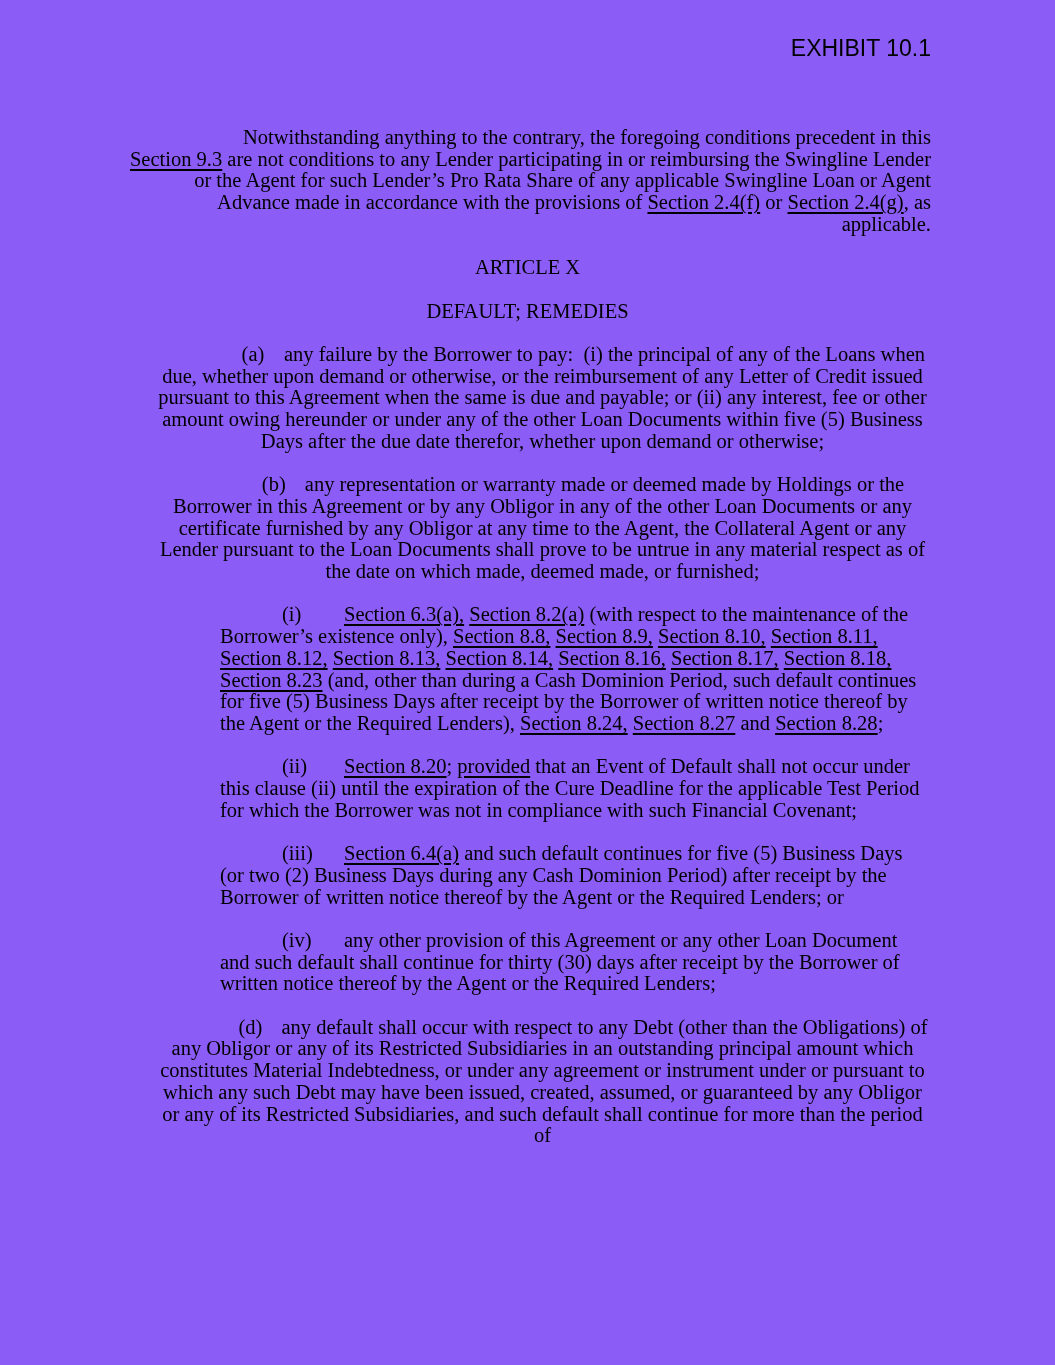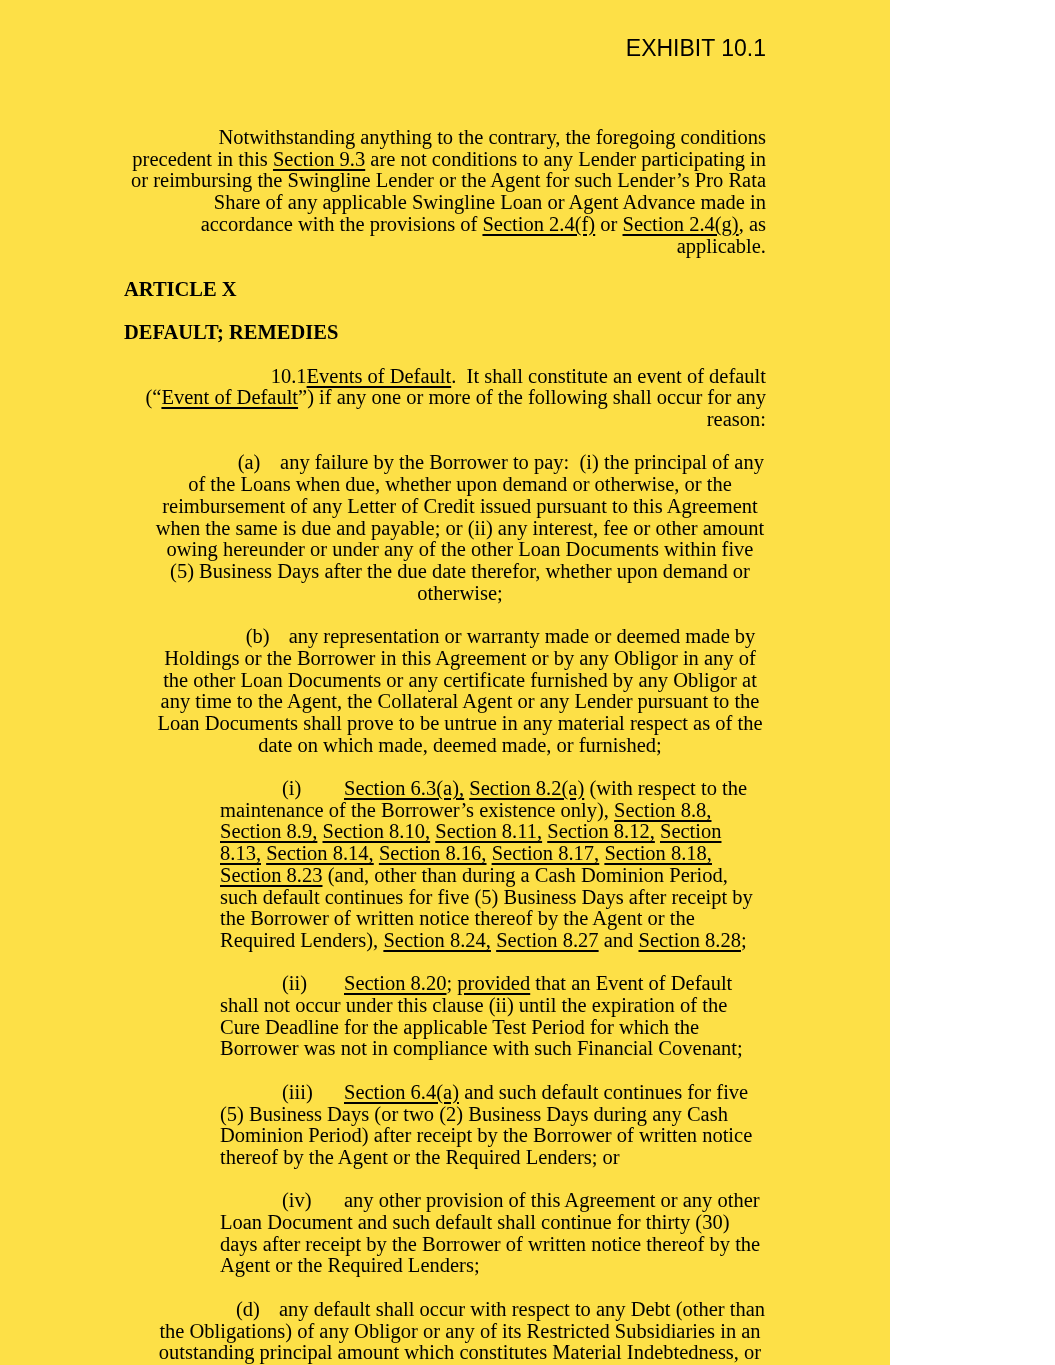--- a/index.html
+++ b/index.html
@@ -2,25 +2,25 @@
 <html><head>
 <meta charset="utf-8">
 <style>
   html, body {
     margin: 0;
     padding: 0;
     background: #ffffff;
   }
   .page {
     position: relative;
-    width: 890px;
+    width: 1055px;
     height: 1365px;
     box-sizing: border-box;
     padding: 36px 124px 0 124px;
-    background: #fde047;
+    background: #8b5cf6;
     color: #000000;
     font-family: "Liberation Serif", "DejaVu Serif", serif;
     font-size: 20.5px;
     line-height: 21.7px;
     overflow: hidden;
   }
   .exhibit {
     font-family: "Liberation Sans", "DejaVu Sans", sans-serif;
     font-size: 23px;
     line-height: 24px;
@@ -42,21 +42,22 @@
   .sub2 {
     margin-left: 96px;
     text-indent: 62px;
   }
   .plabel {
     display: inline-block;
     width: 62px;
     text-indent: 0;
   }
   .heading {
-    font-weight: bold;
+    font-weight: normal;
+    text-align: center;
     text-indent: 0;
     margin: 0 0 21.7px 0;
   }
   .u {
     text-decoration: underline;
     text-underline-offset: 3px;
   }
 </style>
 </head>
 <body>
@@ -64,21 +65,20 @@
 <div class="page">
 
   <div class="exhibit">EXHIBIT 10.1</div>
 
   <p class="para indent1"><span>Notwithstanding anything to the contrary, the foregoing conditions precedent in this </span><span class="u">Section 9.3</span><span> are not conditions to any Lender participating in or reimbursing the Swingline Lender or the Agent for such Lender’s Pro Rata Share of any applicable Swingline Loan or Agent Advance made in accordance with the provisions of </span><span class="u">Section 2.4(f)</span><span> or </span><span class="u">Section 2.4(g)</span><span>, as applicable.</span></p>
 
   <p class="heading">ARTICLE X</p>
 
   <p class="heading">DEFAULT; REMEDIES</p>
 
-  <p class="para indent1"><span class="plabel">10.1</span><span><span class="u">Events of Default</span><span>.&nbsp; It shall constitute an event of default (“</span><span class="u">Event of Default</span><span>”) if any one or more of the following shall occur for any reason:</span></span></p>
 
   <p class="para sub1"><span class="plabel">(a)</span><span><span>any failure by the Borrower to pay:&nbsp; (i) the principal of any of the Loans when due, whether upon demand or otherwise, or the reimbursement of any Letter of Credit issued pursuant to this Agreement when the same is due and payable; or (ii) any interest, fee or other amount owing hereunder or under any of the other Loan Documents within five (5) Business Days after the due date therefor, whether upon demand or otherwise;</span></span></p>
 
   <p class="para sub1"><span class="plabel">(b)</span><span><span>any representation or warranty made or deemed made by Holdings or the Borrower in this Agreement or by any Obligor in any of the other Loan Documents or any certificate furnished by any Obligor at any time to the Agent, the Collateral Agent or any Lender pursuant to the Loan Documents shall prove to be untrue in any material respect as of the date on which made, deemed made, or furnished;</span></span></p>
 
 
   <p class="para sub2"><span class="plabel">(i)</span><span><span class="u">Section 6.3(a),</span><span> </span><span class="u">Section 8.2(a)</span><span> (with respect to the maintenance of the Borrower’s existence only), </span><span class="u">Section 8.8,</span><span> </span><span class="u">Section 8.9,</span><span> </span><span class="u">Section 8.10,</span><span> </span><span class="u">Section 8.11,</span><span> </span><span class="u">Section 8.12,</span><span> </span><span class="u">Section 8.13,</span><span> </span><span class="u">Section 8.14,</span><span> </span><span class="u">Section 8.16,</span><span> </span><span class="u">Section 8.17,</span><span> </span><span class="u">Section 8.18,</span><span> </span><span class="u">Section 8.23</span><span> (and, other than during a Cash Dominion Period, such default continues for five (5) Business Days after receipt by the Borrower of written notice thereof by the Agent or the Required Lenders), </span><span class="u">Section 8.24,</span><span> </span><span class="u">Section 8.27</span><span> and </span><span class="u">Section 8.28</span><span>;</span></span></p>
 
   <p class="para sub2"><span class="plabel">(ii)</span><span><span class="u">Section 8.20</span><span>; </span><span class="u">provided</span><span> that an Event of Default shall not occur under this clause (ii) until the expiration of the Cure Deadline for the applicable Test Period for which the Borrower was not in compliance with such Financial Covenant;</span></span></p>
 

